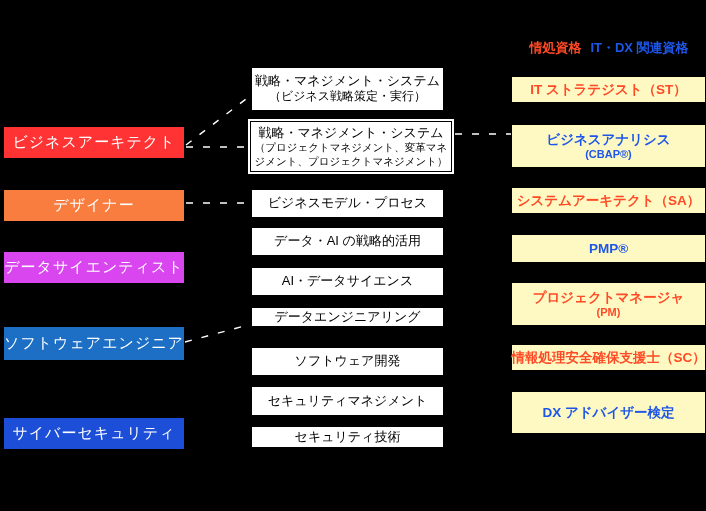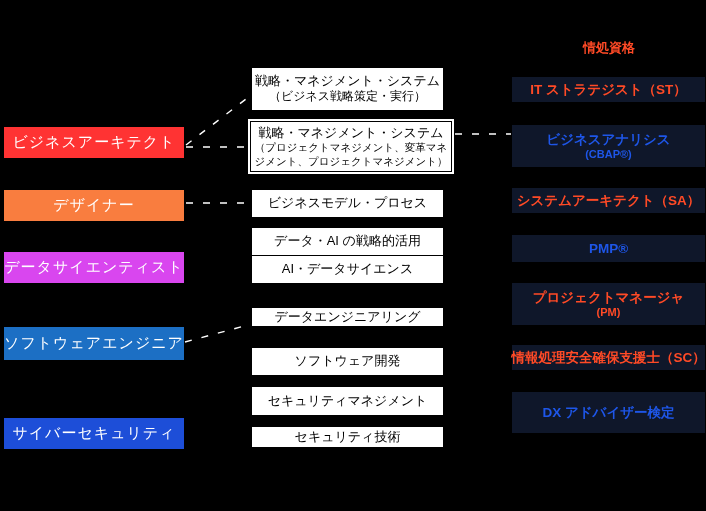--- a/index.html
+++ b/index.html
@@ -20,21 +20,21 @@
   }
   .skill .t{font-size:13px;line-height:1.25;white-space:nowrap;}
   .skill .s{font-size:12px;line-height:1.3;}
   .skill.tall{
     left:248px;width:206px;
     box-shadow:inset 0 0 0 2px #fff, inset 0 0 0 3px #000;
     padding:2px 6px;
   }
   .skill.tall .s{font-size:10.5px;}
   .cert{
-    position:absolute;left:512px;width:193px;background:#0f172a;
+    position:absolute;left:512px;width:193px;background:#fef9c3;
     display:flex;flex-direction:column;align-items:center;justify-content:center;
     text-align:center;font-weight:bold;
   }
   .cert .t{font-size:13.5px;line-height:1.3;white-space:nowrap;}
   .cert .s{font-size:11px;line-height:1.2;}
   #legend{
     position:absolute;left:512px;top:38px;width:194px;height:20px;
     display:flex;align-items:center;justify-content:center;gap:9px;
     font-weight:bold;font-size:13px;white-space:nowrap;
   }
@@ -48,20 +48,21 @@
   <svg id="connectors" viewBox="0 0 706 511" xmlns="http://www.w3.org/2000/svg">
     <line x1="186" y1="145" x2="250" y2="96" stroke="#fff" stroke-width="1.4" stroke-dasharray="7 10"></line>
     <line x1="186" y1="147" x2="250" y2="147" stroke="#fff" stroke-width="1.4" stroke-dasharray="7 10"></line>
     <line x1="186" y1="203" x2="250" y2="203" stroke="#fff" stroke-width="1.4" stroke-dasharray="7 10"></line>
     <line x1="185" y1="342" x2="248" y2="325" stroke="#fff" stroke-width="1.4" stroke-dasharray="7 10"></line>
     <line x1="455" y1="134" x2="511" y2="134" stroke="#fff" stroke-width="1.4" stroke-dasharray="7 10"></line>
   </svg>
 
   <div id="legend">
     <span style="color: rgb(255, 74, 38);">情処資格</span>
+    <span style="color: rgb(30, 86, 232);">IT・DX 関連資格</span>
   </div>
 
   <div class="role" style="top: 127px; background: rgb(255, 51, 51);">ビジネスアーキテクト</div>
   <div class="role" style="top: 190px; background: rgb(249, 125, 63);">デザイナー</div>
   <div class="role" style="top: 252px; background: #d946ef;">データサイエンティスト</div>
   <div class="role" style="top: 327px; height: 33px; background: rgb(28, 111, 196);">ソフトウェアエンジニア</div>
   <div class="role" style="top: 407px; background: #1d4ed8; margin-top: 11px;">サイバーセキュリティ</div>
 
   <div class="skill" style="top:68px;height:42px;">
     <span class="t">戦略・マネジメント・システム</span>
@@ -70,21 +71,21 @@
   <div class="skill tall" style="top:119px;height:55px;">
     <span class="t">戦略・マネジメント・システム</span>
     <span class="s">（プロジェクトマネジメント、変革マネジメント、プロジェクトマネジメント）</span>
   </div>
   <div class="skill" style="top:190px;height:27px;">
     <span class="t">ビジネスモデル・プロセス</span>
   </div>
   <div class="skill" style="top:228px;height:27px;">
     <span class="t">データ・AI の戦略的活用</span>
   </div>
-  <div class="skill" style="top:256px;height:27px;">
+  <div class="skill" style="top:268px;height:27px;">
     <span class="t">AI・データサイエンス</span>
   </div>
   <div class="skill" style="top:308px;height:18px;">
     <span class="t">データエンジニアリング</span>
   </div>
   <div class="skill" style="top:348px;height:27px;">
     <span class="t">ソフトウェア開発</span>
   </div>
   <div class="skill" style="top:387px;height:28px;">
     <span class="t">セキュリティマネジメント</span>

